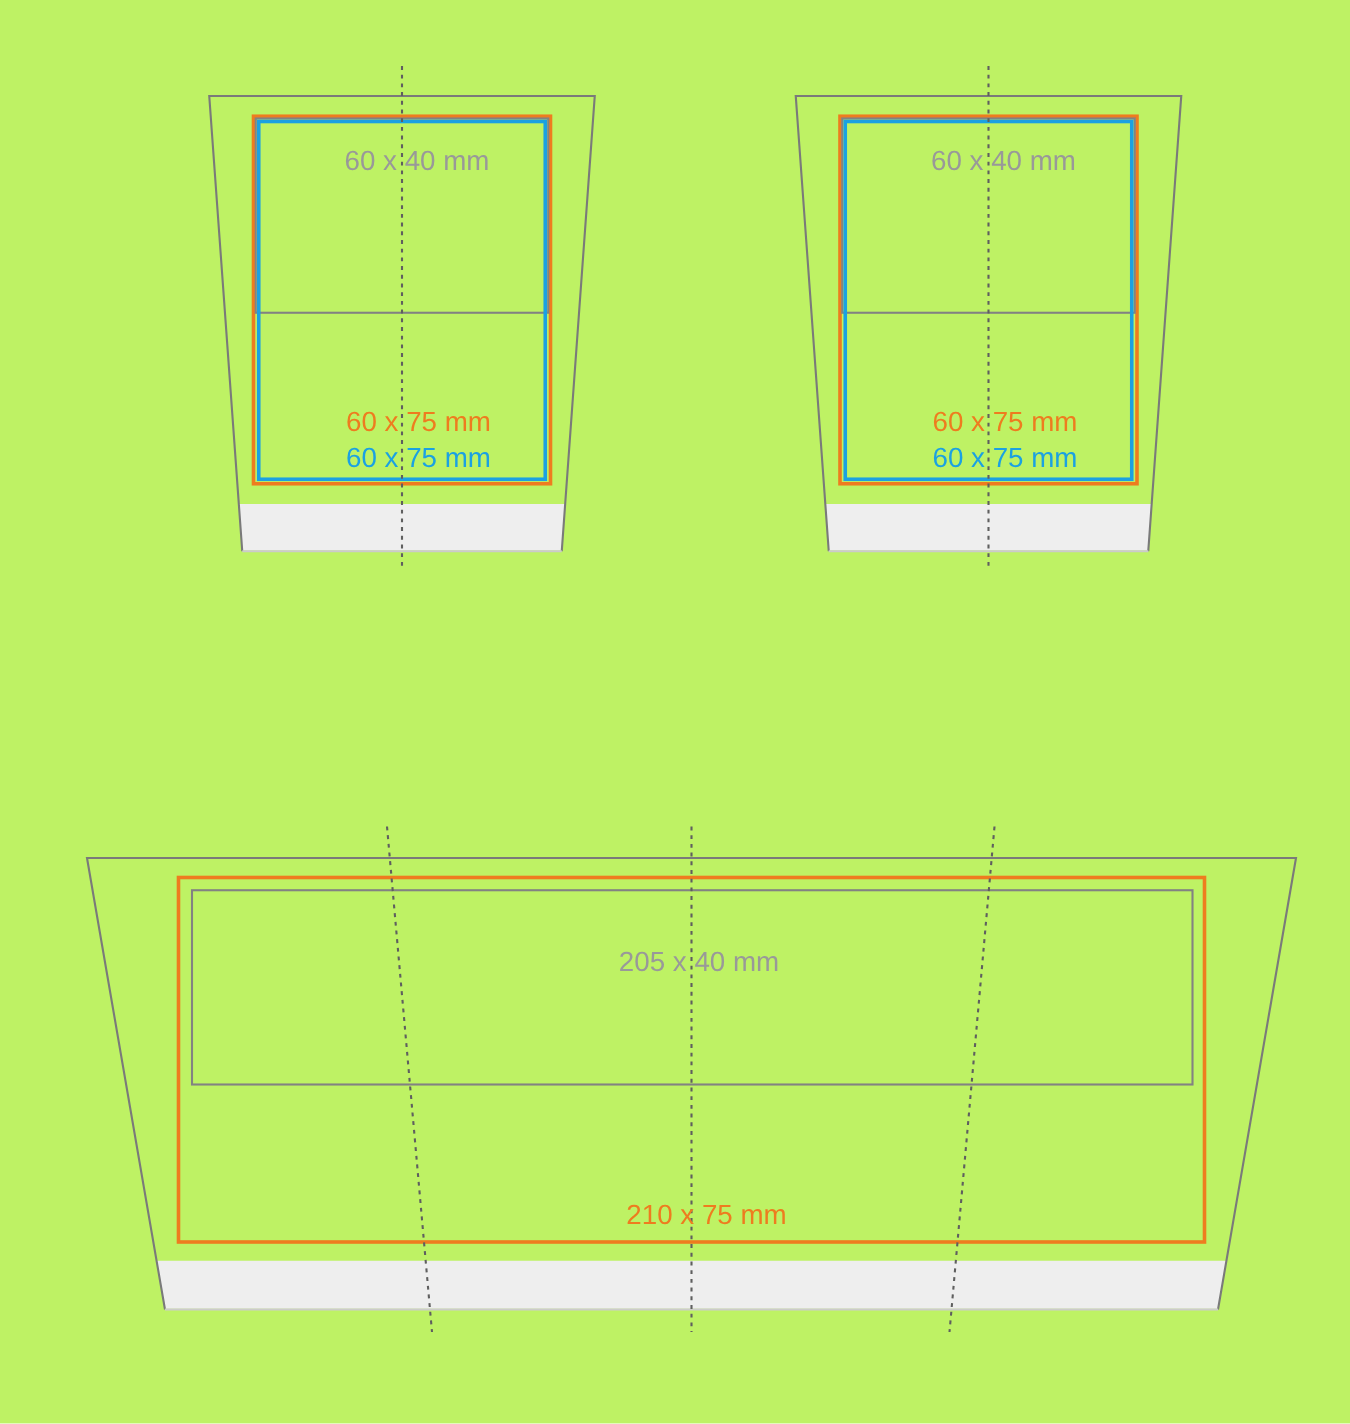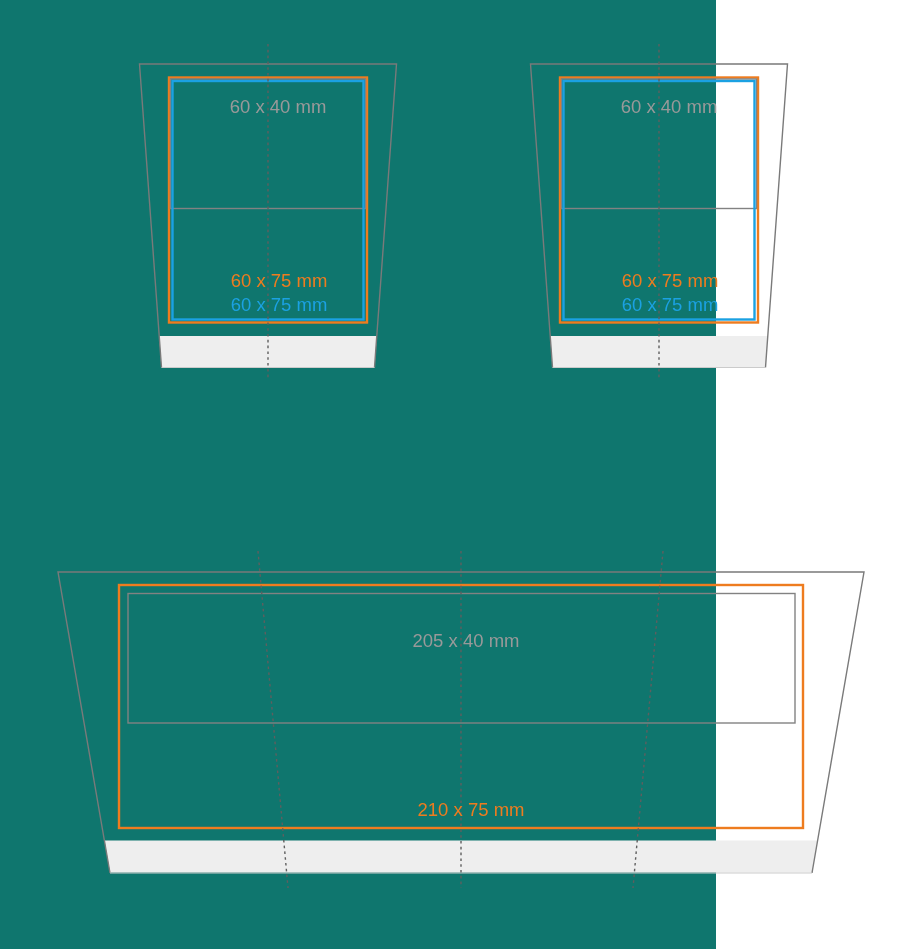--- a/index.html
+++ b/index.html
@@ -5,23 +5,23 @@
   html, body {
     margin: 0;
     padding: 0;
     background: #ffffff;
     width: 900px;
     height: 949px;
     overflow: hidden;
   }
   .stage {
     position: relative;
-    width: 716px;
+    width: 900px;
     height: 949px;
-    background: #0f766e;
+    background: #bef264;
   }
   svg text {
     font-family: "Liberation Sans", "DejaVu Sans", sans-serif;
     font-size: 18.5px;
     text-anchor: middle;
   }
   
   .outline      { fill: none; stroke: #7a7a7a; stroke-width: 1.4; }
   .bottom-edge  { stroke: #cbcbcb; stroke-width: 1.2; }
   .base-strip   { fill: #eeeeee; stroke: none; }

